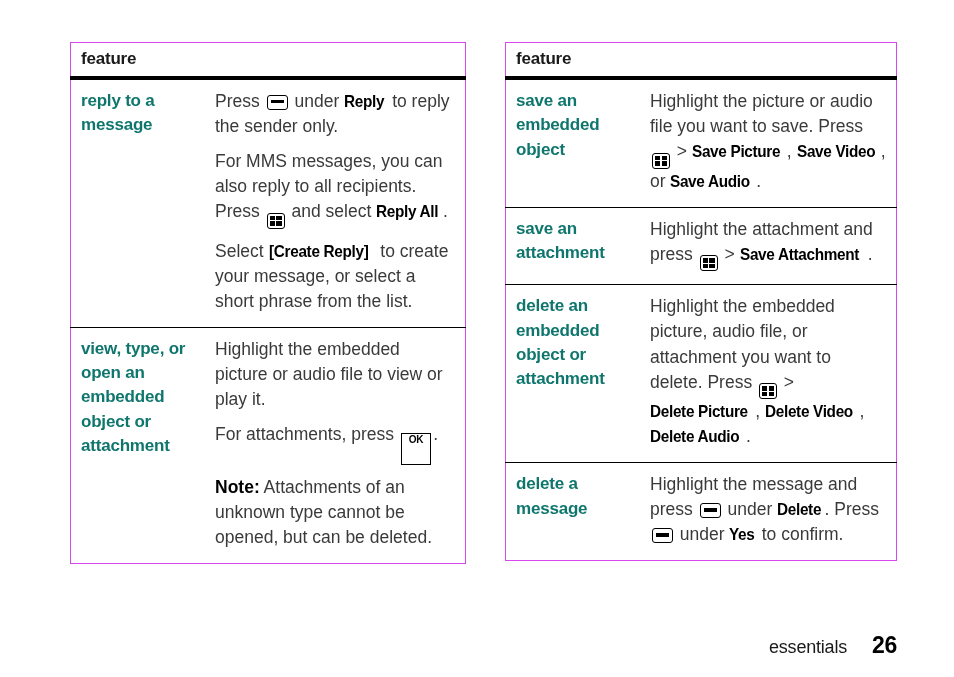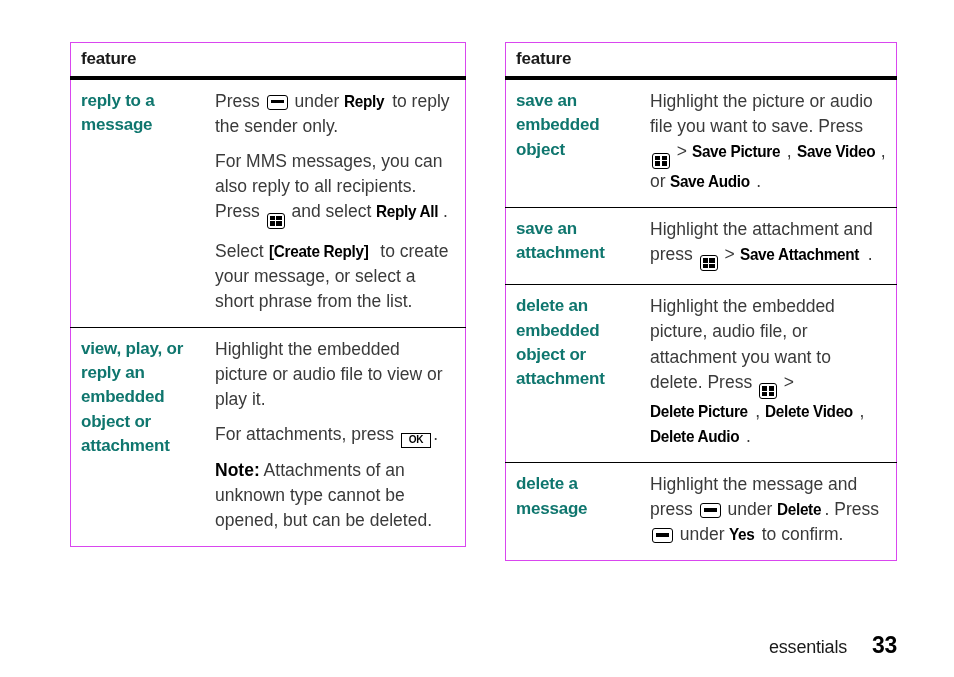--- a/index.html
+++ b/index.html
@@ -137,21 +137,21 @@
     grid-template-columns: 1fr 1fr;
     grid-template-rows: 1fr 1fr;
     gap: 1.4px;
   }
   .icon-menu .grid i {
     background: #000;
     display: block;
   }
   .icon-ok {
     min-width: 22px;
-    height: 15px;
+    height: 32px;
     border: 1.6px solid #000;
     box-sizing: border-box;
     margin: 0 2px;
     font-size: 10px;
     font-weight: bold;
     line-height: 12px;
     text-align: center;
     letter-spacing: -0.3px;
     color: #000;
     padding: 0 7px;
@@ -221,21 +221,21 @@
               <p>For MMS messages, you can also reply to all recipients. Press <span class="icon icon-menu"><span class="grid">
                     <i></i>
                     <i></i>
                     <i></i>
                     <i></i>
                   </span></span> and select <span class="ui">Reply All</span>.</p>
               <p>Select <span class="ui">[Create Reply]</span> to create your message, or select a short phrase from the list.</p>
             </td>
           </tr>
           <tr class="body-row">
-            <td class="cell-term">view, play, or reply an embedded object or attachment</td>
+            <td class="cell-term">view, type, or open an embedded object or attachment</td>
             <td class="cell-desc">
               <p>Highlight the embedded picture or audio file to view or play it.</p>
               <p>For attachments, press <span class="icon icon-ok">OK</span>.</p>
               <p><span class="lead">Note:</span> Attachments of an unknown type cannot be opened, but can be deleted.</p>
             </td>
           </tr>
         </tbody>
     </table>
   </div>
 
@@ -289,16 +289,16 @@
             </td>
           </tr>
         </tbody>
     </table>
   </div>
 
 
 
   <div class="footer">
     <span class="footer-chapter">essentials</span>
-    <span class="footer-pagenum">33</span>
+    <span class="footer-pagenum">26</span>
   </div>
 
 </div>
 
 </body></html>

